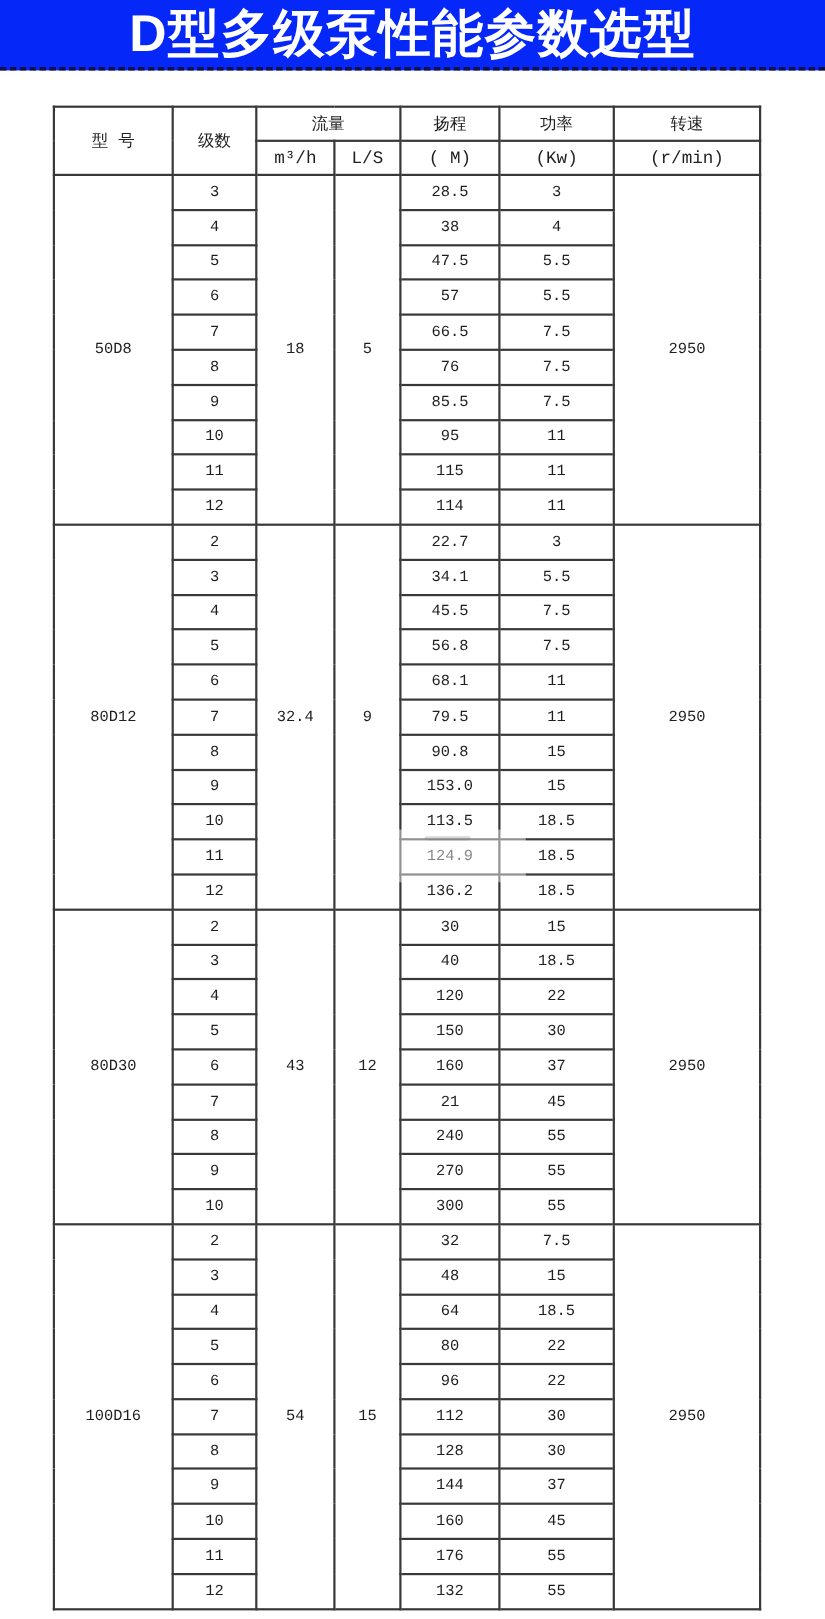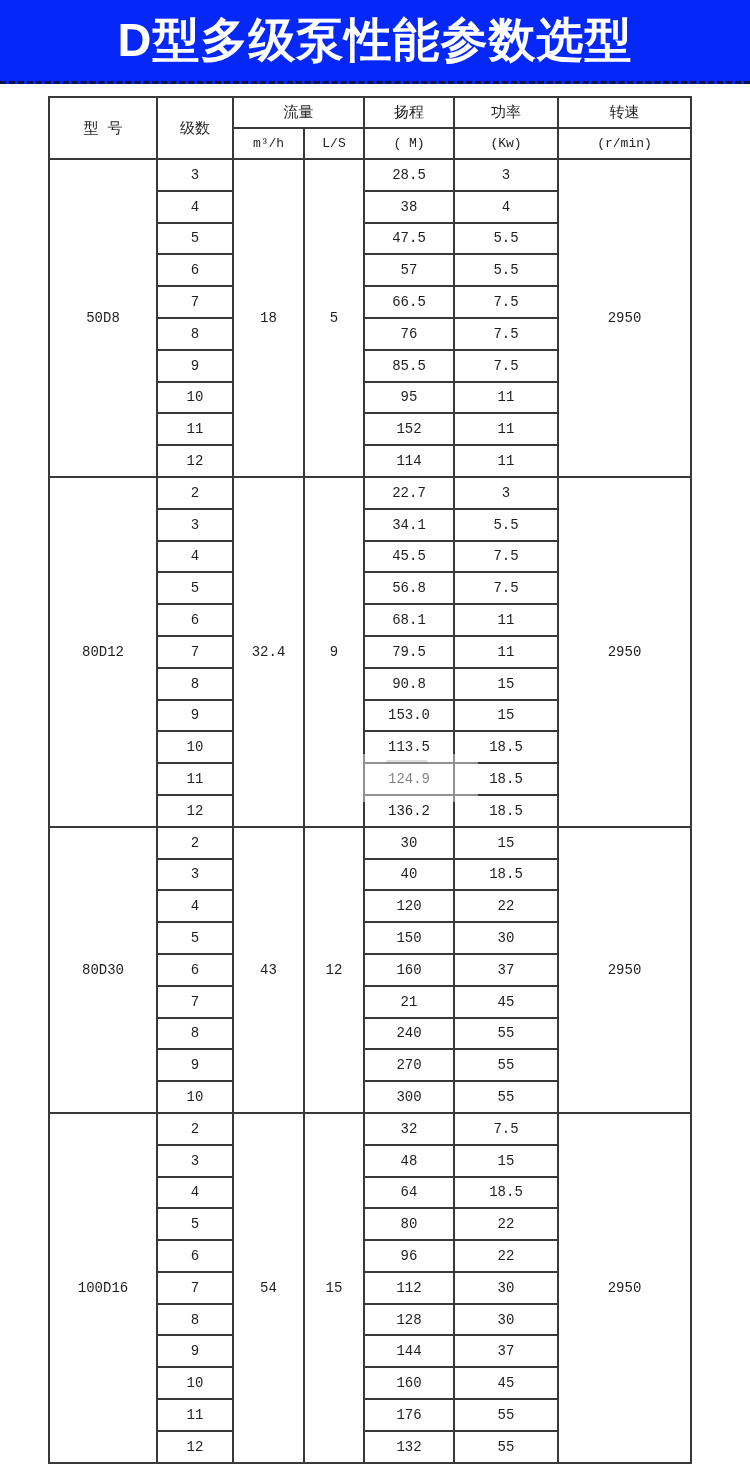--- a/index.html
+++ b/index.html
@@ -10,21 +10,21 @@
   body {
     width: 750px;
     height: 1472px;
     position: relative;
     font-family: "Liberation Mono", "DejaVu Sans Mono", monospace;
   }
   .banner {
     position: absolute;
     left: 0; top: 0;
     width: 750px;
-    height: 84px;
+    height: 64px;
     background: #0527f8;
     border-bottom: 3px dashed #10104a;
     box-sizing: border-box;
     display: flex;
     align-items: center;
     justify-content: center;
   }
   .banner-title {
     color: #ffffff;
     font-family: "Liberation Sans", "DejaVu Sans", sans-serif;
@@ -52,21 +52,21 @@
     vertical-align: middle;
     font-weight: normal;
     padding: 0;
     overflow: hidden;
   }
   table.spec thead th {
     height: 29px;
     font-size: 15px;
   }
   table.spec thead th.unit {
-    font-size: 13px;
+    font-size: 16px;
   }
   table.spec tbody td {
     height: 29.8px;
     font-size: 14px;
   }
   td.model-cell, td.speed-cell, td.flow-m3h-cell, td.flow-ls-cell {
     font-size: 14px;
   }
   .watermark {
     position: absolute;
@@ -164,21 +164,21 @@
           <td class="head-cell">85.5</td>
           <td class="power-cell">7.5</td>
         </tr>
         <tr>
           <td class="stage-cell">10</td>
           <td class="head-cell">95</td>
           <td class="power-cell">11</td>
         </tr>
         <tr>
           <td class="stage-cell">11</td>
-          <td class="head-cell">152</td>
+          <td class="head-cell">115</td>
           <td class="power-cell">11</td>
         </tr>
         <tr>
           <td class="stage-cell">12</td>
           <td class="head-cell">114</td>
           <td class="power-cell">11</td>
         </tr>
         <tr>
           <td rowspan="11" class="model-cell">80D12</td>
           <td class="stage-cell">2</td>

